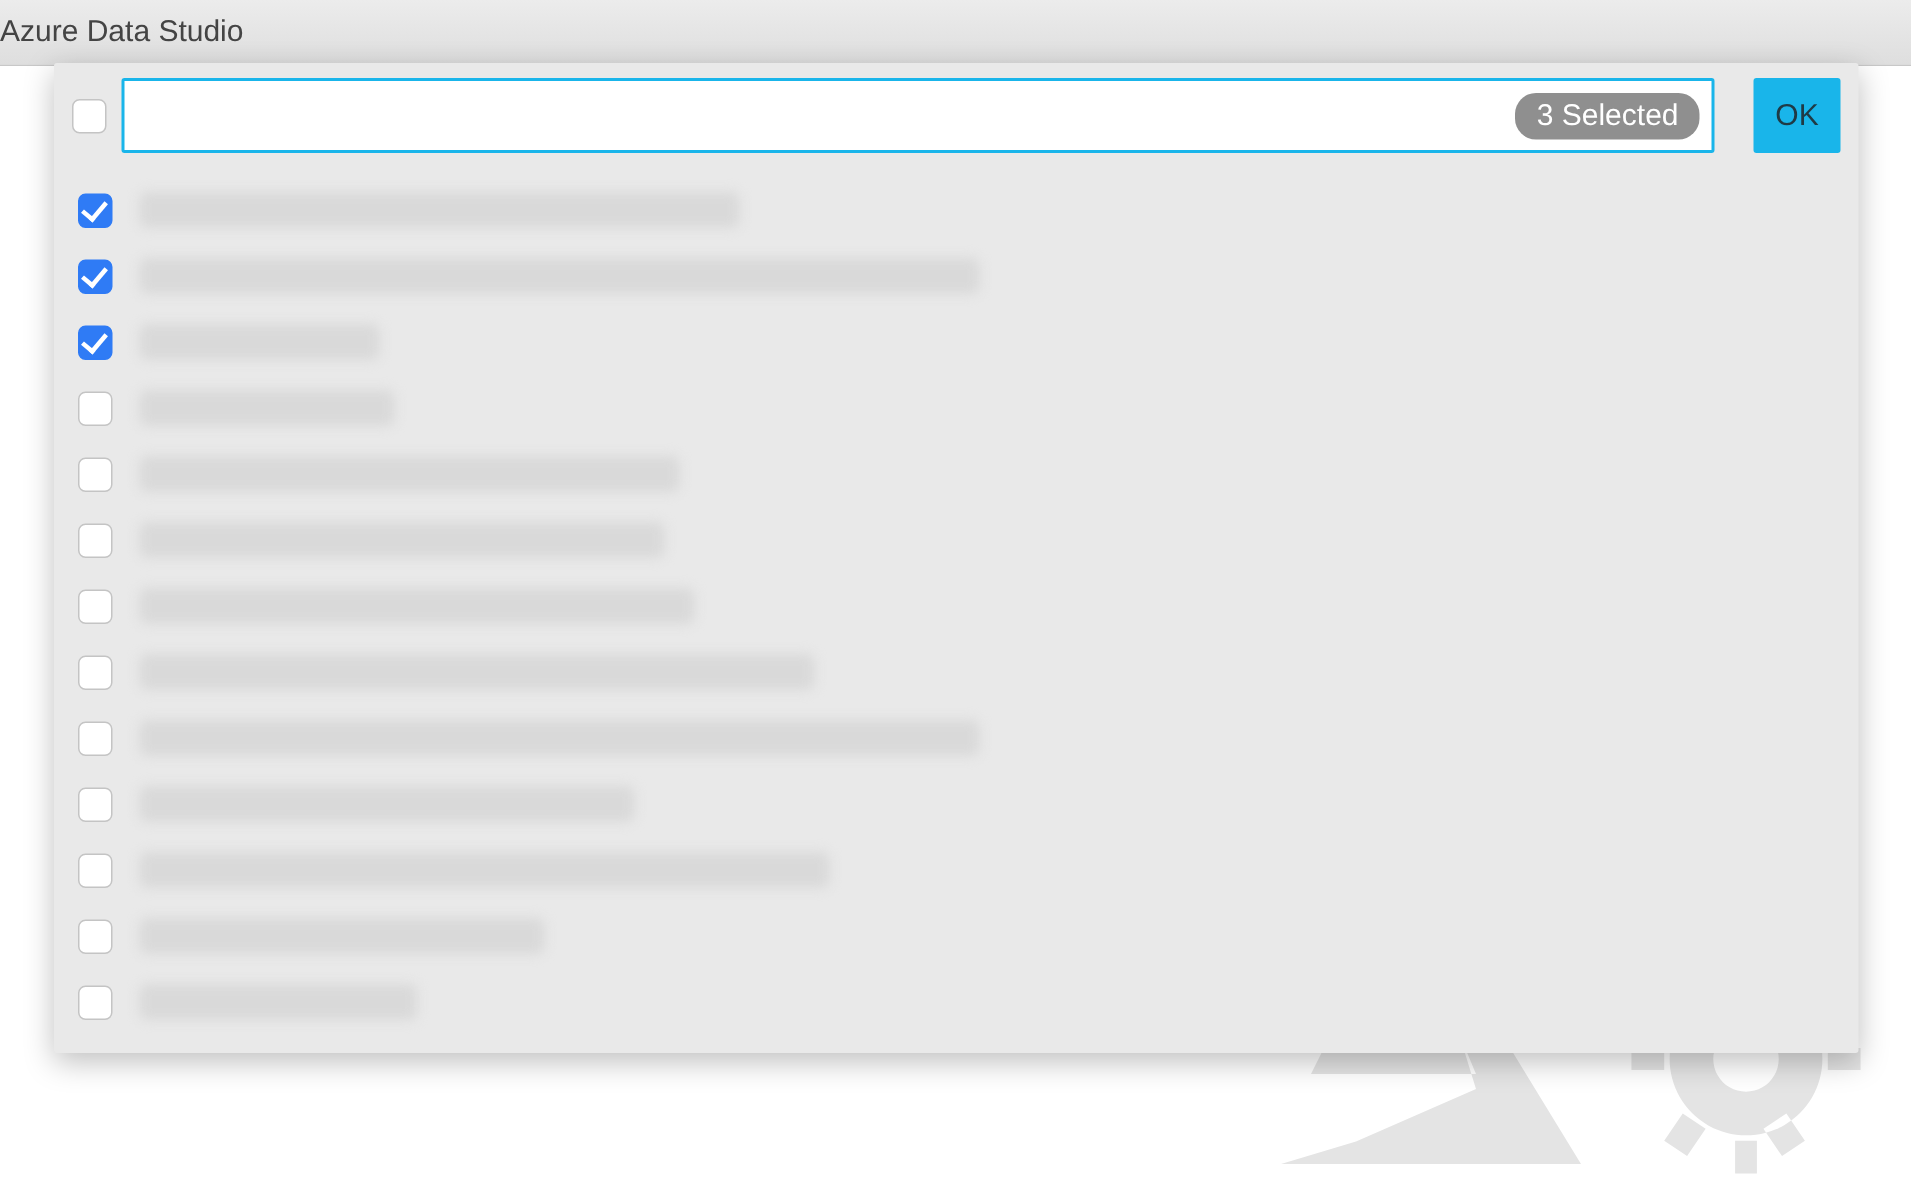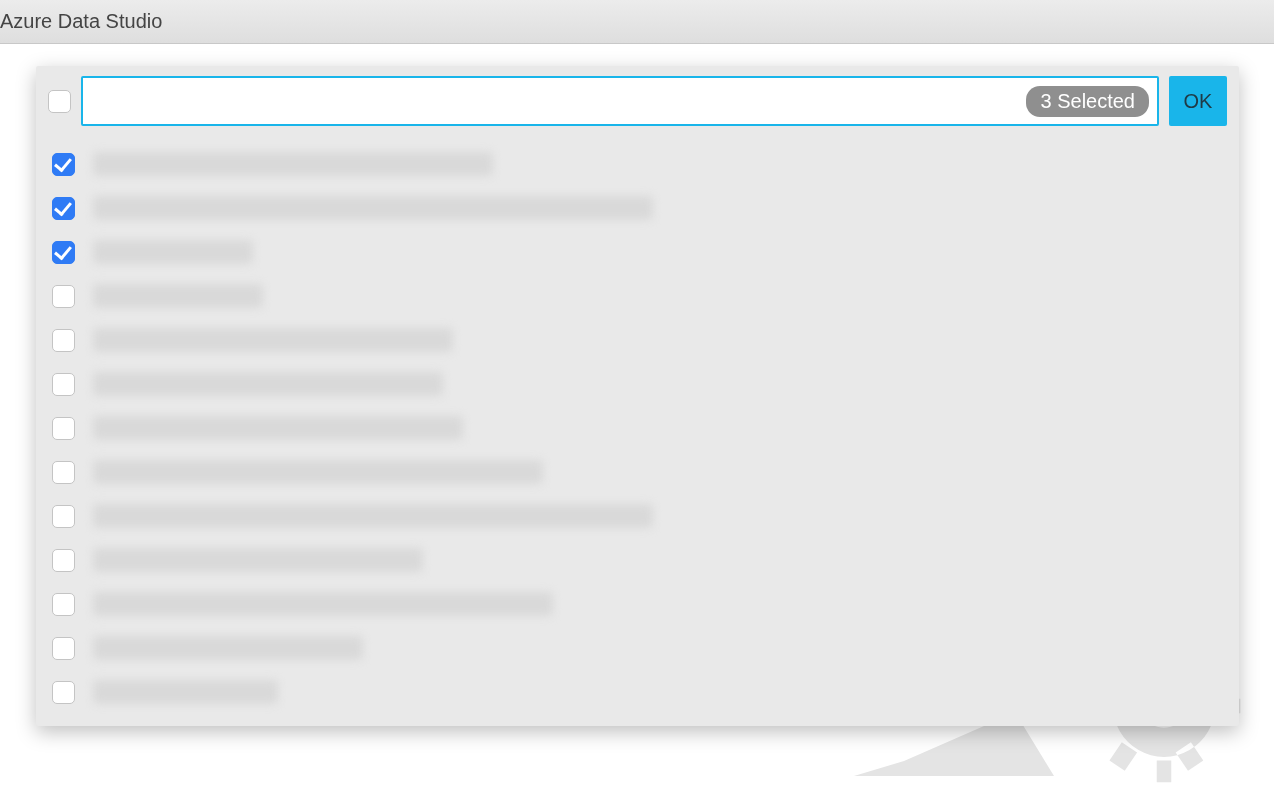--- a/index.html
+++ b/index.html
@@ -42,21 +42,21 @@
       height: 200px;
       margin-right: -20px;
     }
     .bg-gear {
       width: 220px;
       height: 160px;
     }
     .panel {
       position: absolute;
       left: 36px;
-      top: 66px;
+      top: 42px;
       width: 1203px;
       background: #e9e9e9;
       border-radius: 2px;
       box-shadow: 0 6px 20px rgba(0,0,0,0.25);
       z-index: 10;
       padding: 10px 12px 12px 12px;
     }
     .search-row {
       display: flex;
       align-items: center;
@@ -104,20 +104,21 @@
       flex: 0 0 auto;
       height: 50px;
       width: 58px;
       background: #19b5ea;
       color: #1f3a45;
       border: none;
       font-size: 20px;
       font-weight: 400;
       border-radius: 2px;
       cursor: pointer;
+      margin-left: 16px;
     }
     .list {
       display: flex;
       flex-direction: column;
       padding-top: 6px;
     }
     .list-row {
       display: flex;
       align-items: center;
       gap: 18px;

